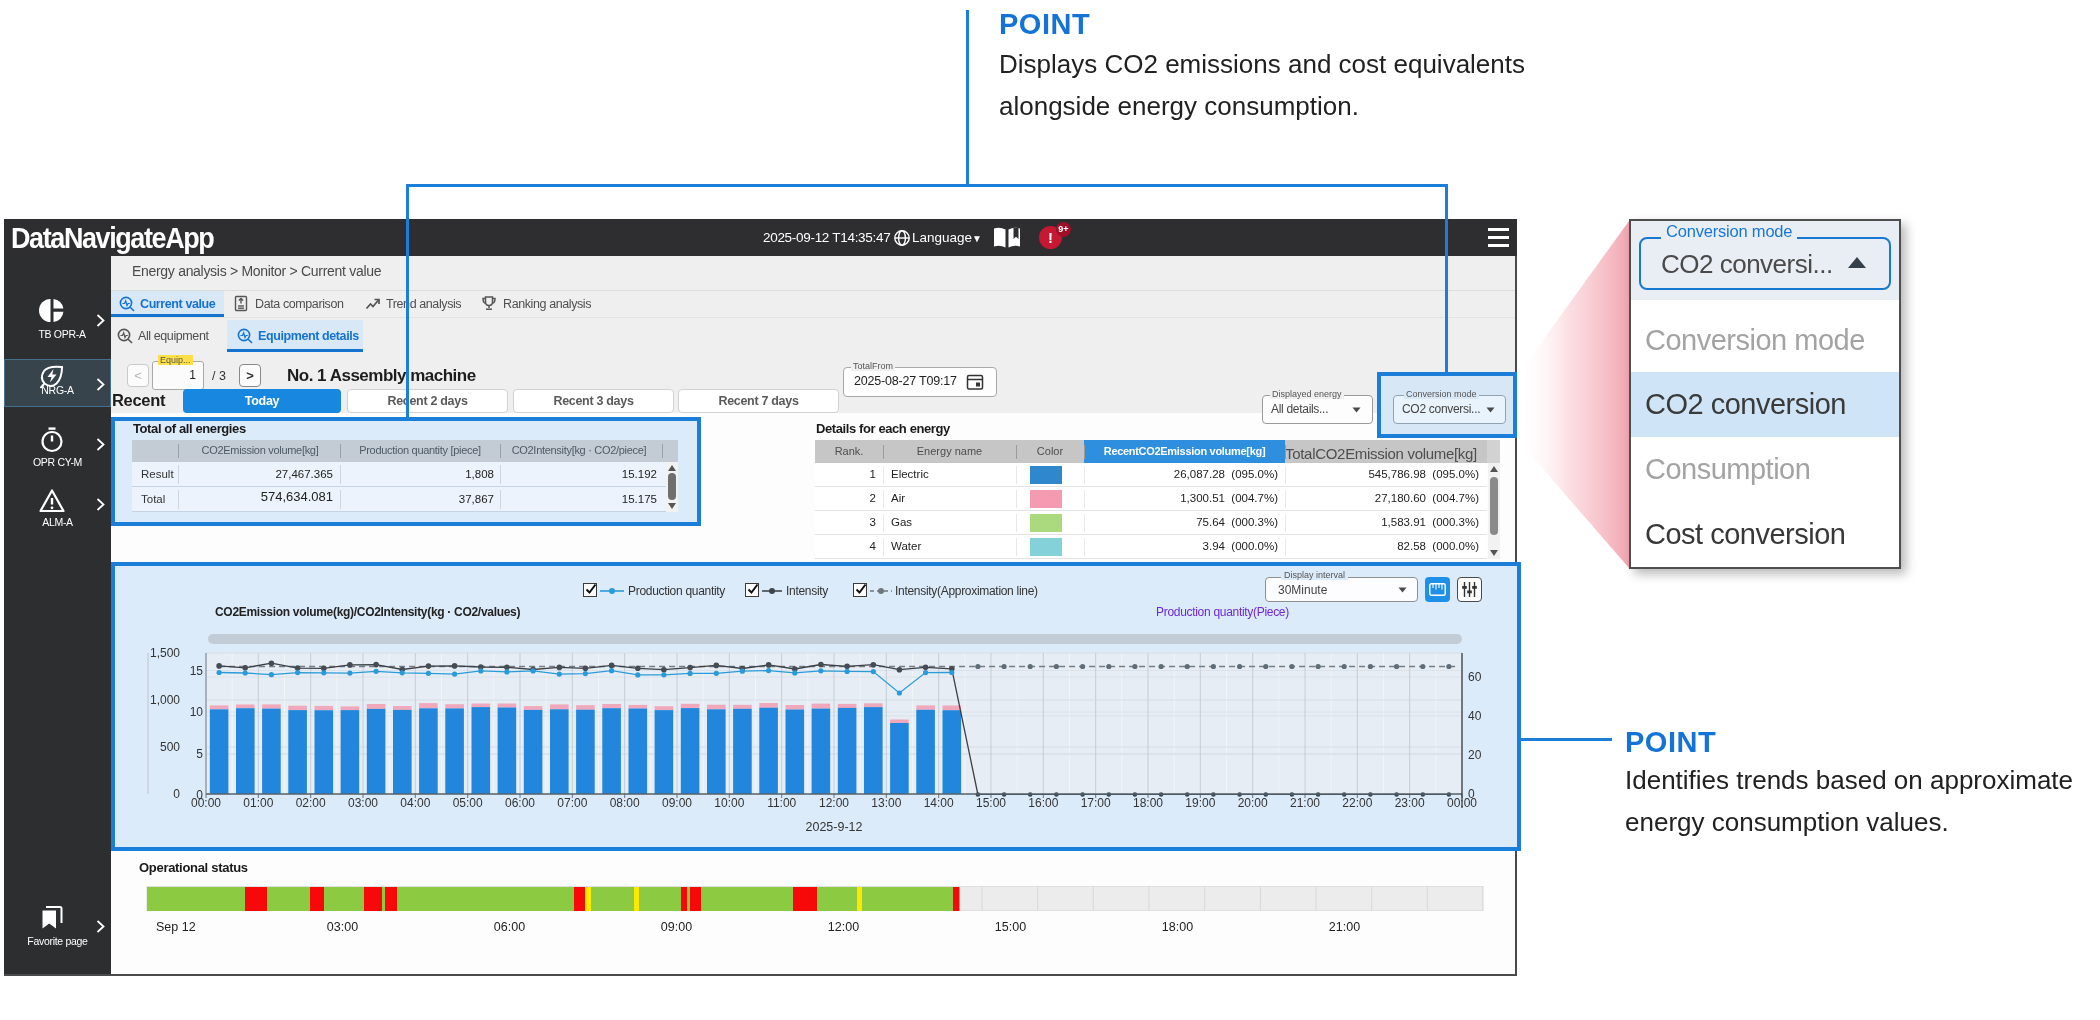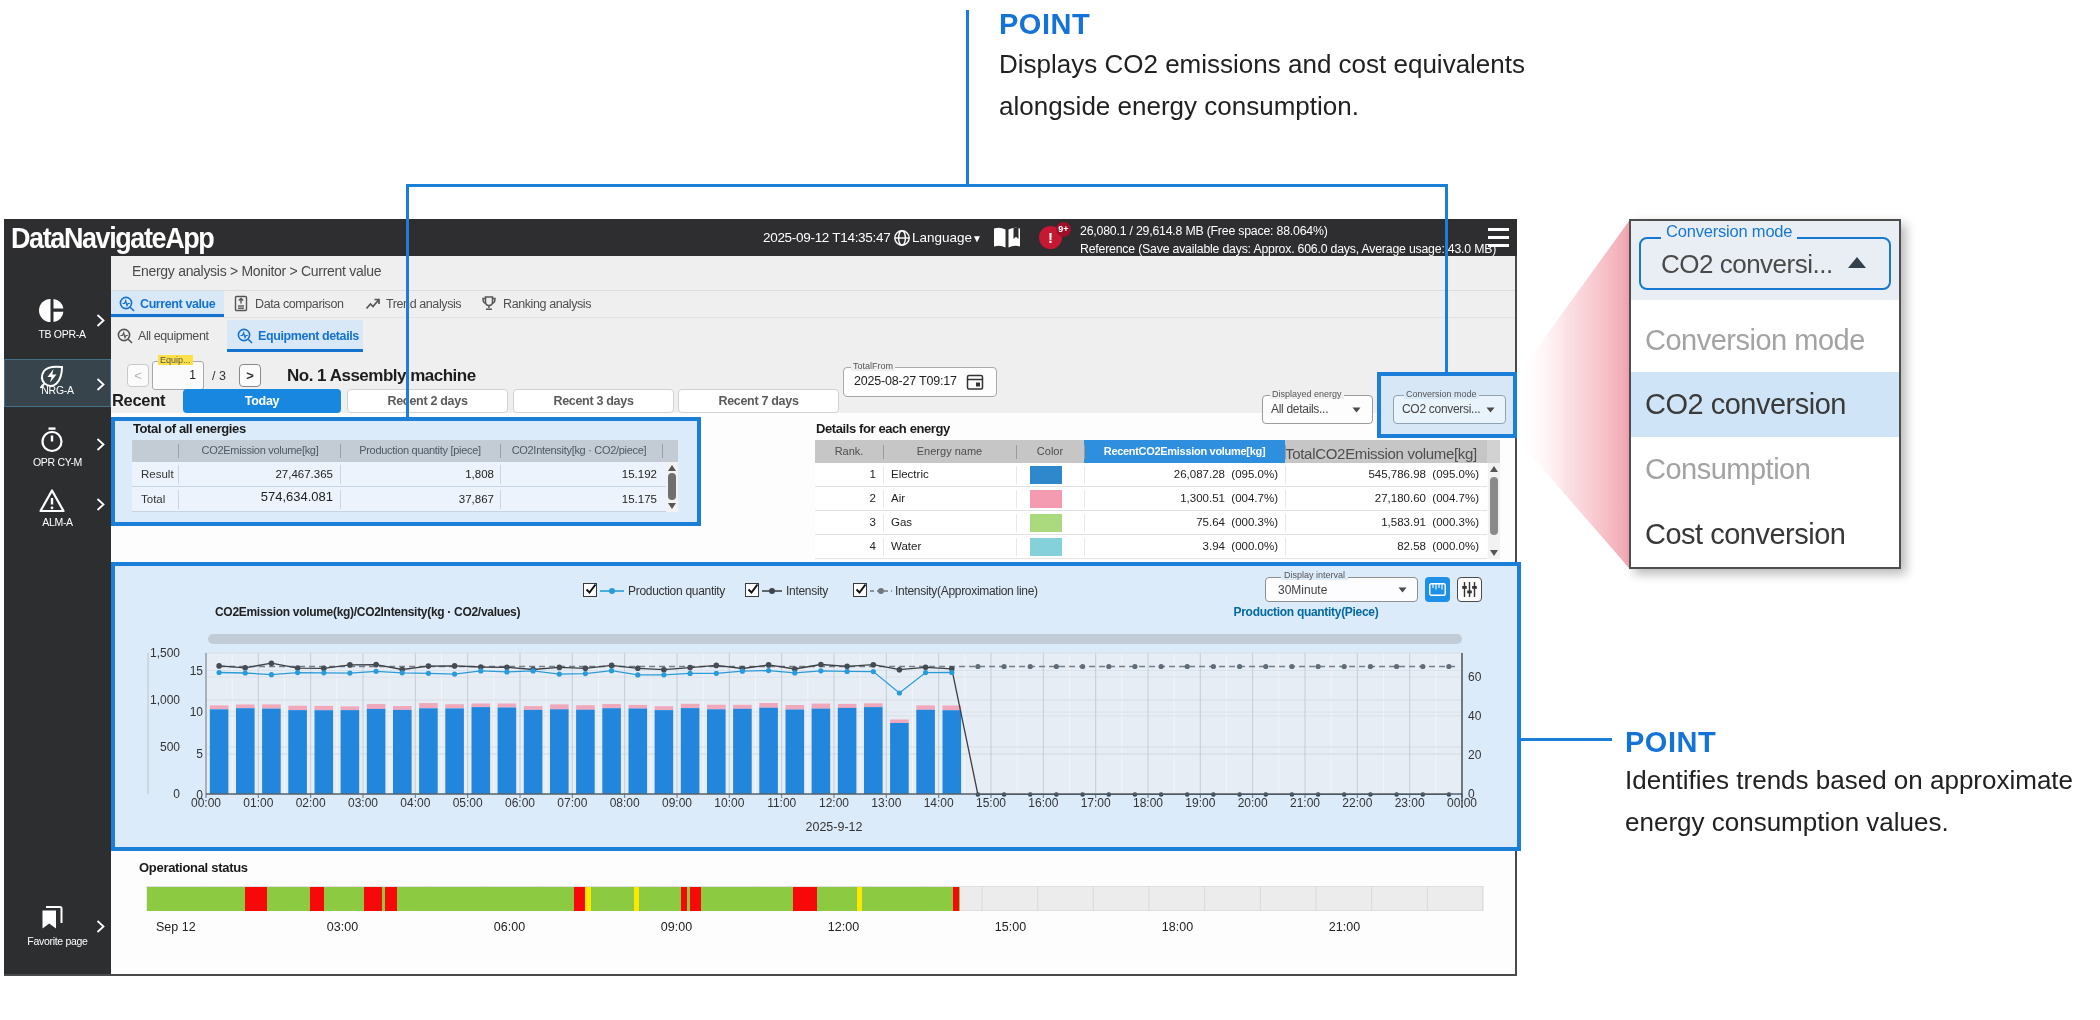--- a/index.html
+++ b/index.html
@@ -33,21 +33,20 @@
 <div style="position:absolute;left:912px;top:230px;font-size:13.5px;color:#fff;">Language<span style="font-size:10px">▼</span></div>
 <svg class="abs" style="left:992px;top:226px" width="30" height="24" viewBox="0 0 30 24">
       <path d="M2 2.5 Q8 0.5 13.5 3.5 L13.5 21.5 Q8 18.5 2 20.5 Z" fill="#fff"></path>
       <path d="M16.5 3.5 Q22 0.5 28 2.5 L28 20.5 Q22 18.5 16.5 21.5 Z" fill="#fff"></path>
       <path d="M21.5 2 L21.5 13 L24 10.8 L26.5 13 L26.5 2" fill="#2e2e30"></path>
     </svg>
 <div style="position:absolute;left:1039px;top:226px;width:23px;height:23px;border-radius:50%;background:#c61733;"></div>
 <div style="position:absolute;left:1039px;top:226px;width:23px;height:23px;text-align:center;font-size:15px;font-weight:bold;color:#fff;line-height:23px;">!</div>
 <div style="position:absolute;left:1056px;top:222px;width:15px;height:15px;border-radius:50%;background:#9d1028;"></div>
 <div style="position:absolute;left:1056px;top:222px;width:15px;height:15px;text-align:center;font-size:9px;font-weight:bold;color:#fff;line-height:15px;">9+</div>
-<div style="position:absolute;left:1080px;top:223px;font-size:12.3px;color:#fff;line-height:17.5px;letter-spacing:-0.2px;"><span class="nw">26,080.1 / 29,614.8 MB (Free space: 88.064%)</span><br><span class="nw">Reference (Save available days: Approx. 606.0 days, Average usage: 43.0 MB)</span></div>
 <div style="position:absolute;left:1488px;top:228px;width:21px;height:3px;background:#fff;"></div>
 <div style="position:absolute;left:1488px;top:236px;width:21px;height:3px;background:#fff;"></div>
 <div style="position:absolute;left:1488px;top:244px;width:21px;height:3px;background:#fff;"></div>
 <div style="position:absolute;left:4px;top:256px;width:107px;height:718px;background:#2c2e30;"></div>
 <svg class="abs" style="left:38px;top:297px" width="28" height="28" viewBox="0 0 28 28">
       <path d="M12.5 2 A11 11 0 0 0 12.5 25 Z" fill="#fff"></path>
       <path d="M15.5 2 A11 11 0 0 1 25.4 11.5 L15.5 11.5 Z" fill="#fff"></path>
       <path d="M15.5 25 A11 11 0 0 0 25.4 14.8 L15.5 14.8 Z" fill="#fff"></path>
     </svg>
 <div style="position:absolute;left:4px;top:328px;width:116px;text-align:center;font-size:10.5px;color:#fff;letter-spacing:-0.3px;">TB OPR-A</div>
@@ -325,21 +324,21 @@
         <line x1="8.5" y1="1" x2="8.5" y2="16"></line>
         <line x1="13.5" y1="1" x2="13.5" y2="16"></line>
       </g>
       <g fill="#333">
         <rect x="1.2" y="5" width="4.6" height="2.8"></rect>
         <rect x="6.2" y="9.5" width="4.6" height="2.8"></rect>
         <rect x="11.2" y="5" width="4.6" height="2.8"></rect>
       </g>
     </svg>
 <div style="position:absolute;left:215px;top:605px;font-size:12px;font-weight:bold;color:#222;letter-spacing:-0.3px;">CO2Emission volume(kg)/CO2Intensity(kg · CO2/values)</div>
-<div style="position:absolute;left:1156px;top:605px;width:300px;text-align:center;font-size:12px;font-weight:bold;color:#0369a1;letter-spacing:-0.3px;">Production quantity(Piece)</div>
+<div style="position:absolute;left:1156px;top:605px;width:300px;text-align:left;font-size:12px;font-weight:normal;color:#6d28d9;letter-spacing:-0.3px;">Production quantity(Piece)</div>
 <div style="position:absolute;left:208px;top:634px;width:1254px;height:10px;background:#c2ccd6;border-radius:5px;"></div>
 <svg class="abs" style="left:0;top:0" width="2100" height="1020" viewBox="0 0 2100 1020" font-family="Liberation Sans, sans-serif">
       <rect x="206.0" y="653.0" width="1256.0" height="141.0" fill="#e7edf4"></rect>
       <line x1="232.2" y1="653.0" x2="232.2" y2="794.0" stroke="#f2f5f8" stroke-width="1"></line>
       <line x1="284.5" y1="653.0" x2="284.5" y2="794.0" stroke="#f2f5f8" stroke-width="1"></line>
       <line x1="336.8" y1="653.0" x2="336.8" y2="794.0" stroke="#f2f5f8" stroke-width="1"></line>
       <line x1="389.2" y1="653.0" x2="389.2" y2="794.0" stroke="#f2f5f8" stroke-width="1"></line>
       <line x1="441.5" y1="653.0" x2="441.5" y2="794.0" stroke="#f2f5f8" stroke-width="1"></line>
       <line x1="493.8" y1="653.0" x2="493.8" y2="794.0" stroke="#f2f5f8" stroke-width="1"></line>
       <line x1="546.2" y1="653.0" x2="546.2" y2="794.0" stroke="#f2f5f8" stroke-width="1"></line>

